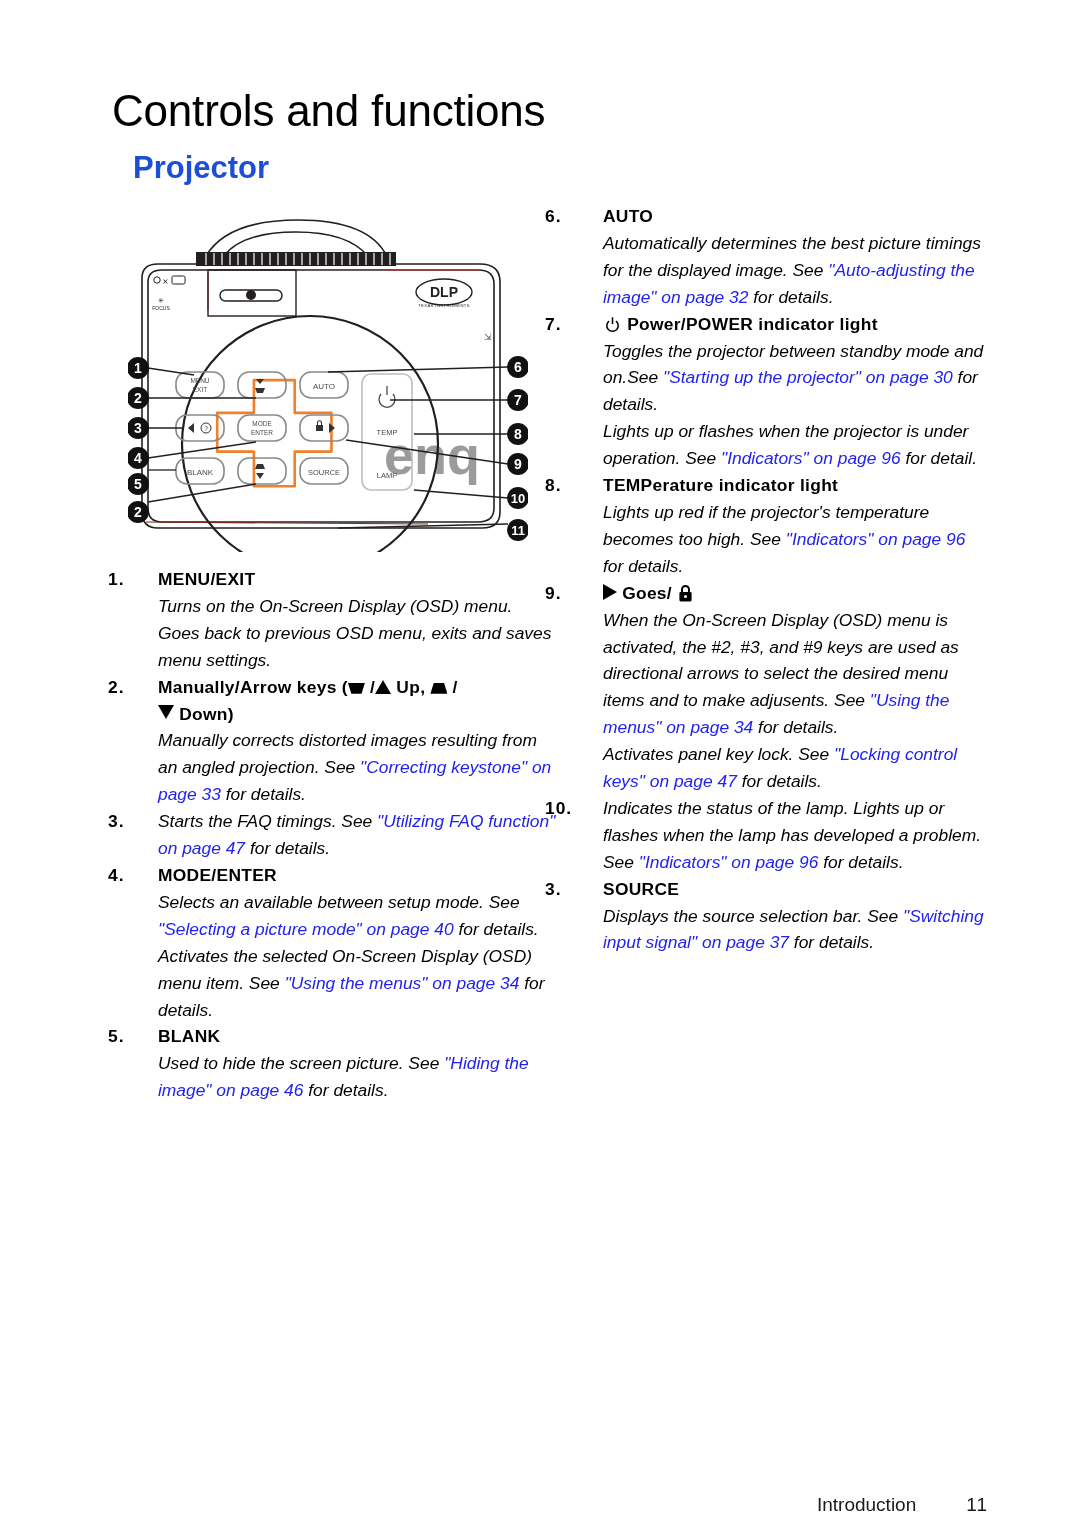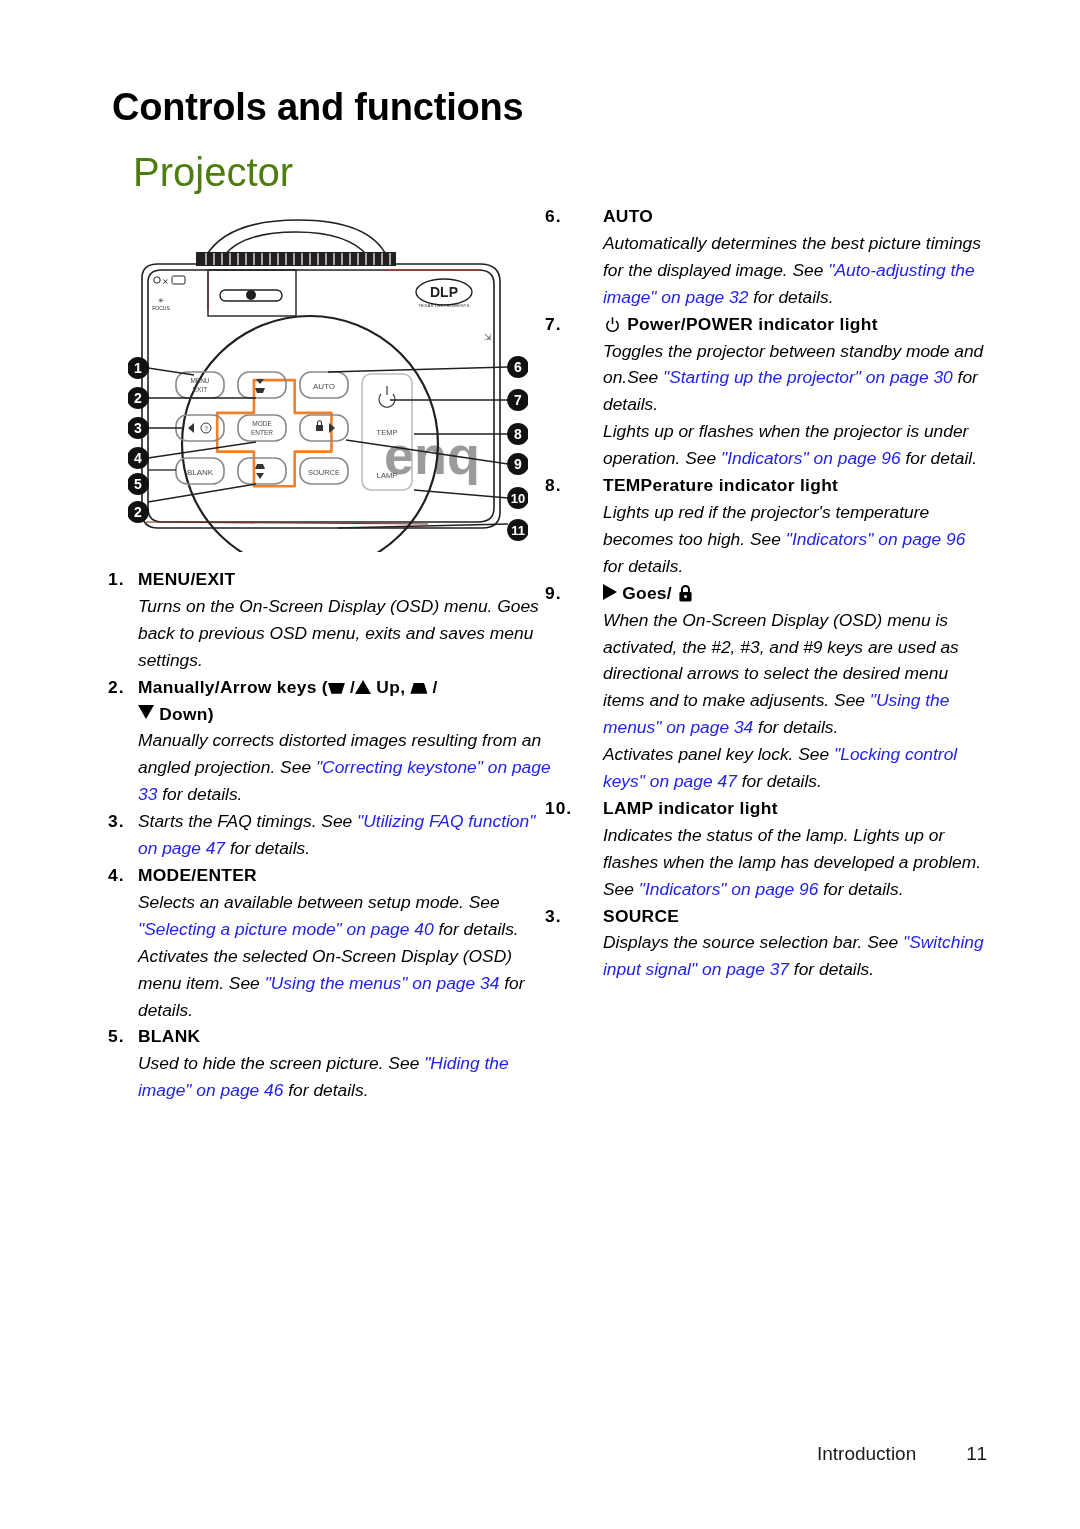--- a/index.html
+++ b/index.html
@@ -14,32 +14,32 @@
     font-family: "Liberation Sans", "DejaVu Sans", sans-serif;
     color: #000000;
     overflow: hidden;
   }
 
   
   #page-title {
     position: absolute;
     left: 112px;
     top: 86px;
-    font-size: 38px;
-    font-weight: bold;
+    font-size: 44px;
+    font-weight: normal;
     letter-spacing: -0.2px;
     color: #000;
   }
   #section-title {
     position: absolute;
     left: 133px;
     top: 150px;
-    font-size: 40px;
-    font-weight: normal;
-    color: #4d7c0f;
+    font-size: 31px;
+    font-weight: bold;
+    color: #1d4ed8;
   }
 
   
   .column {
     position: absolute;
     font-size: 17.4px;
     line-height: 26.9px;
   }
   #col-left  { left: 108px; top: 566px; width: 448px; }
   #col-right { left: 545px; top: 203px; width: 440px; }
@@ -47,21 +47,21 @@
   .item { position: relative; }
   .item-num {
     position: absolute;
     left: 0;
     top: 0;
     width: 42px;
     font-weight: bold;
     font-size: 17.4px;
     letter-spacing: 1px;
   }
-  .item-body { margin-left: 30px; }
+  .item-body { margin-left: 50px; }
   #col-right .item-num { width: 46px; }
   #col-right .item-body { margin-left: 58px; }
 
   .item-title {
     font-weight: bold;
     letter-spacing: 0.3px;
   }
   p.desc { margin: 0; font-style: italic; }
   .lnk { color: #2222ee; }
 
@@ -108,21 +108,21 @@
     border-bottom: 8px solid transparent;
     border-left: 14px solid #000;
     vertical-align: -1px;
   }
   .ico-q, .ico-power, .ico-lock { vertical-align: -4px; }
 
   
   #footer {
     position: absolute;
     left: 0; right: 0;
-    top: 1443px;
+    top: 1494px;
     text-align: right;
     padding-right: 92px;
     font-size: 19px;
     color: #1a1a1a;
   }
   #footer .ft-label { margin-right: 50px; }
   #footer .ft-page  { letter-spacing: 1px; }
 
   
   #projector-figure {
@@ -431,21 +431,20 @@
             <circle cx="8.5" cy="12.4" r="1.5" fill="#fff"></circle>
           </svg></div>
       <p class="desc"><span>When the On-Screen Display (OSD) menu is activated, the #2, #3, and #9 keys are used as directional arrows to select the desired menu items and to make adjusents. See </span><a class="lnk">"Using the menus" on page 34</a><span> for details.</span></p>
       <p class="desc"><span>Activates panel key lock. See </span><a class="lnk">"Locking control keys" on page 47</a><span> for details.</span></p>
     </div>
   </div>
 
   <div class="item">
     <span class="item-num">10.</span>
     <div class="item-body">
-      <div class="item-title">LAMP indicator light</div>
       <p class="desc"><span>Indicates the status of the lamp. Lights up or flashes when the lamp has developed a problem. See </span><a class="lnk">"Indicators" on page 96</a><span> for details.</span></p>
     </div>
   </div>
 
   <div class="item">
     <span class="item-num">3.</span>
     <div class="item-body">
       <div class="item-title">SOURCE</div>
       <p class="desc"><span>Displays the source selection bar. See </span><a class="lnk">"Switching input signal" on page 37</a><span> for details.</span></p>
     </div>

